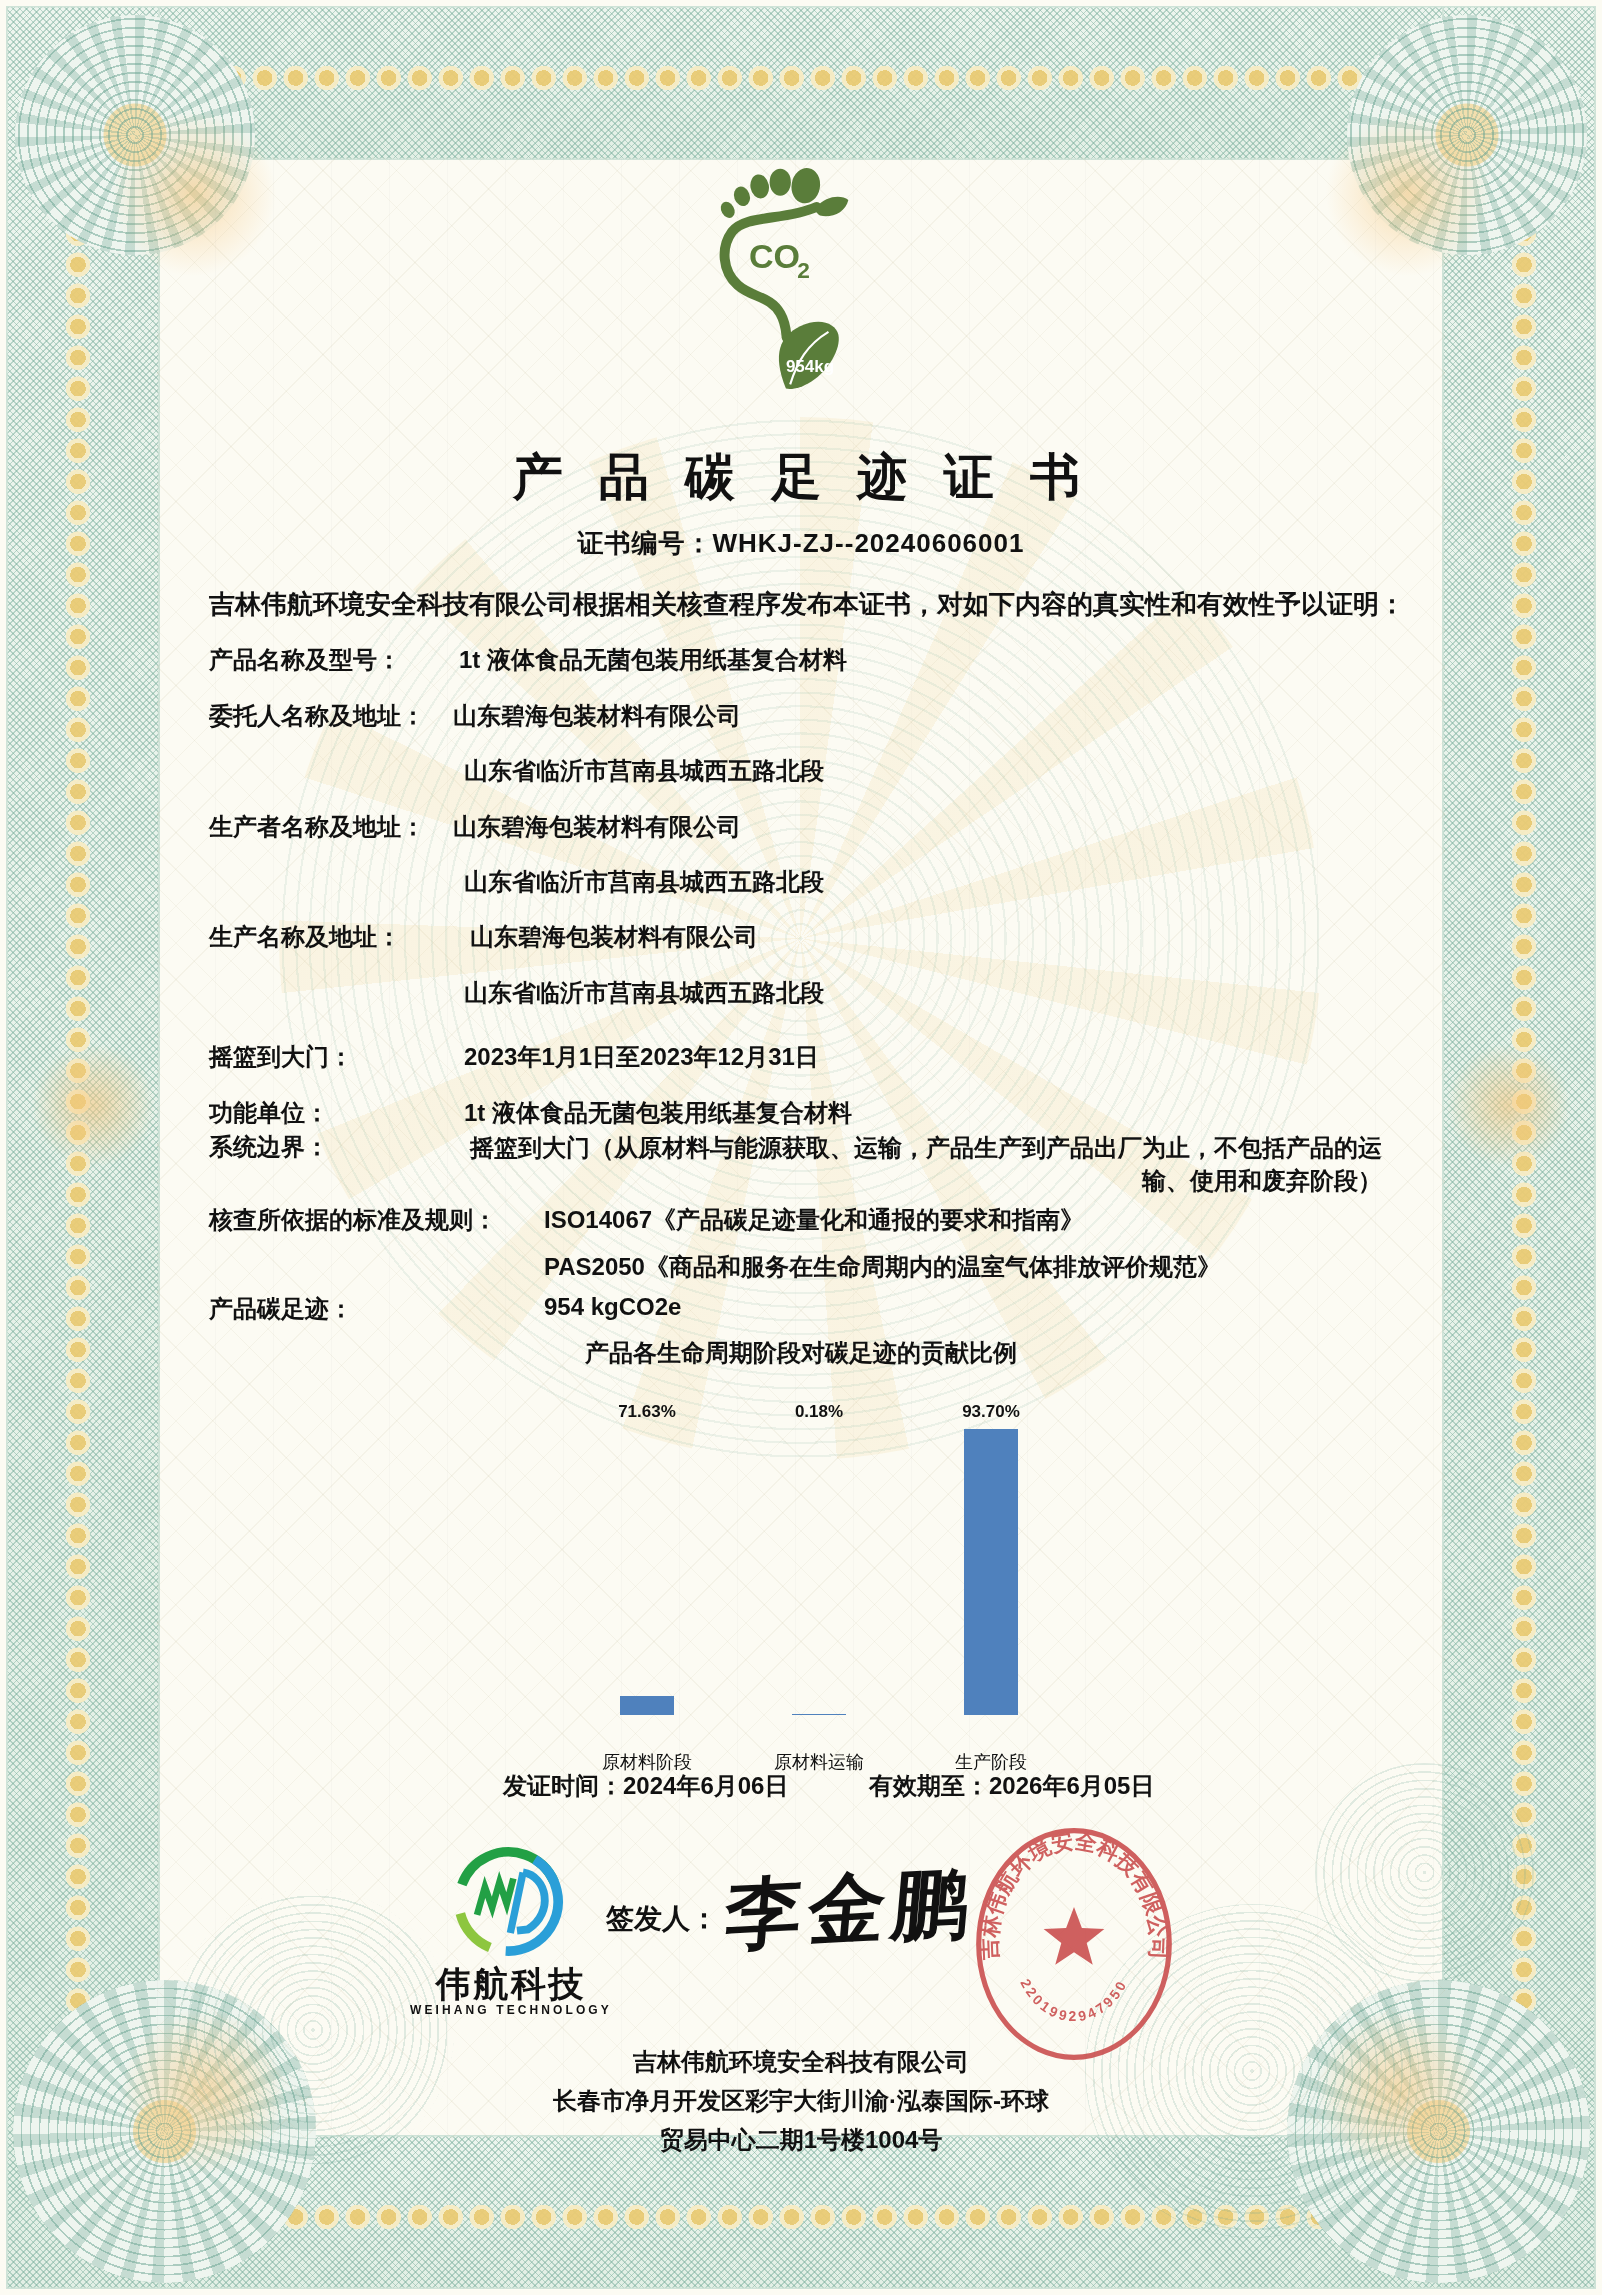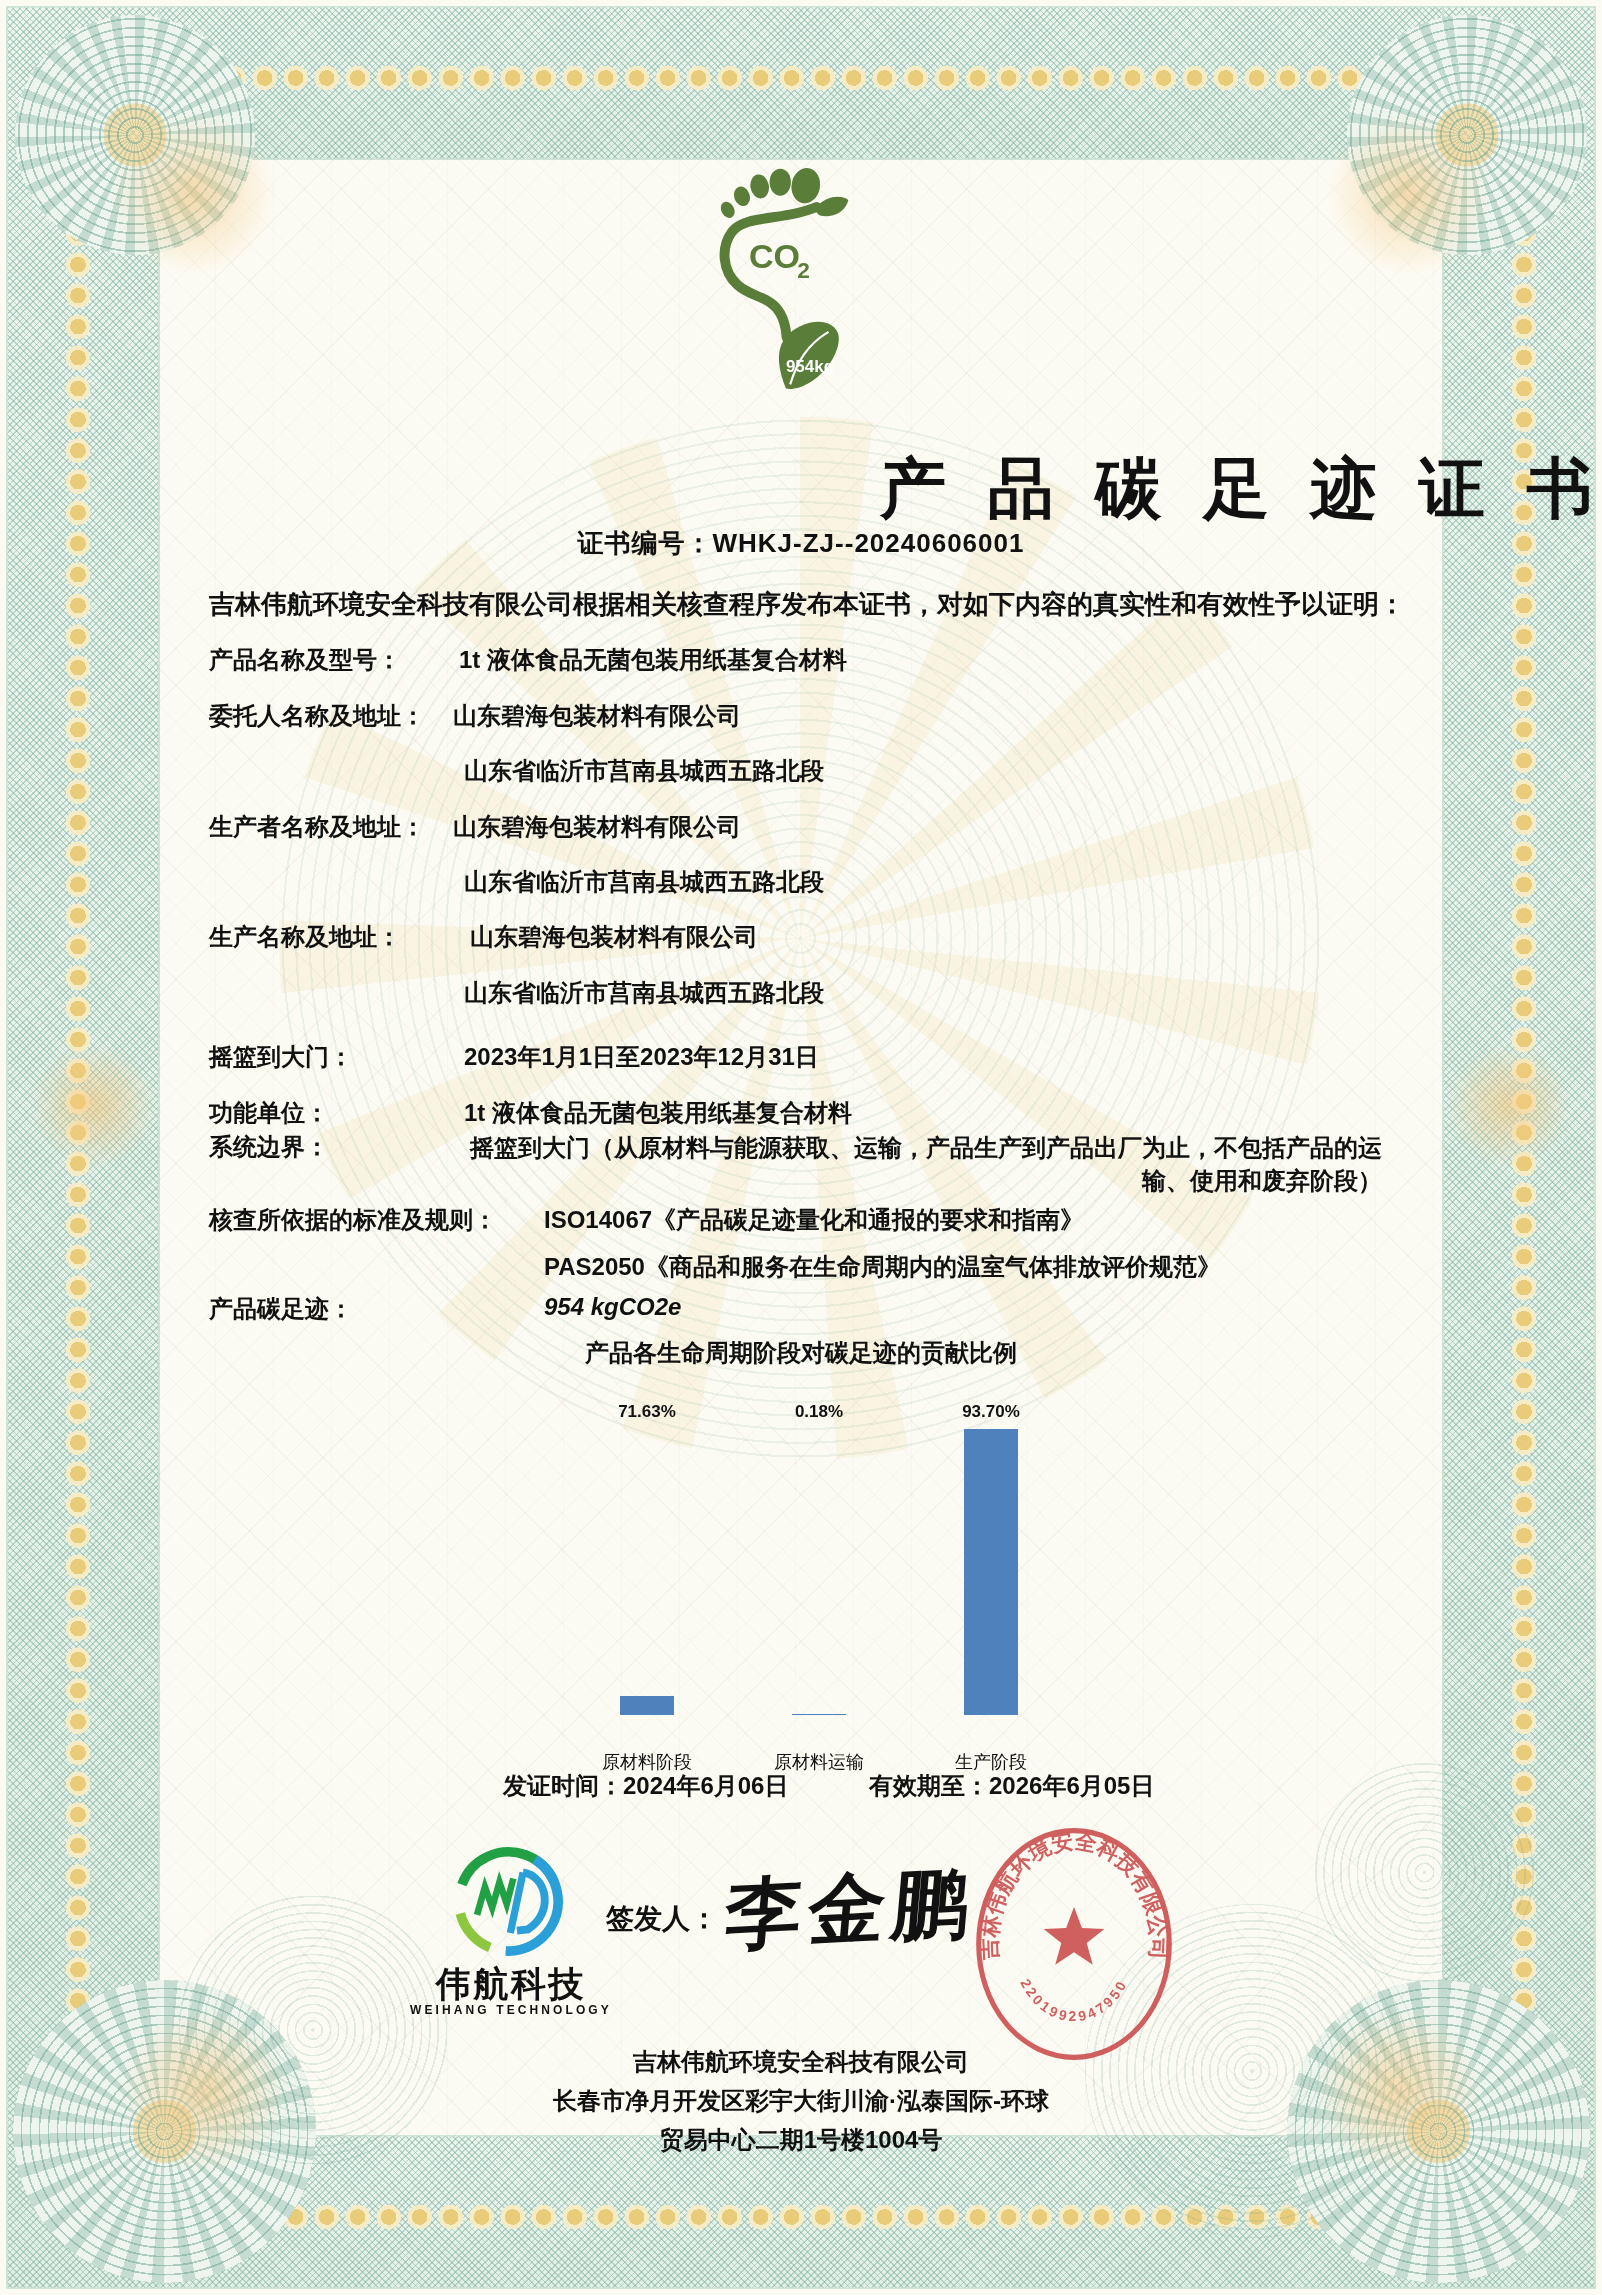--- a/index.html
+++ b/index.html
@@ -38,21 +38,21 @@
       background:
       repeating-radial-gradient(circle, rgba(125,175,155,.13) 0 2.1px, rgba(0,0,0,0) 2.1px 13.6px),
       repeating-conic-gradient(rgba(235,195,105,.12) 0 8deg, rgba(0,0,0,0) 8deg 24deg);
       filter:blur(0.5px);}
   .wm-sphere{position:absolute;border-radius:50%;
       background:repeating-radial-gradient(circle, rgba(110,165,148,.20) 0 1.6px, rgba(0,0,0,0) 1.6px 8.3px);}
   
   .abs{position:absolute;white-space:nowrap;}
   .center{left:0;width:1602px;text-align:center;}
   .lbl,.val{position:absolute;font-size:24px;font-weight:700;white-space:nowrap;text-align:right;}
-  .title{font-family:"DejaVu Serif","Liberation Serif",serif;font-size:66px;font-weight:700;letter-spacing:9.4px;text-align:right;}
+  .title{font-family:"DejaVu Serif","Liberation Serif",serif;font-size:50px;font-weight:700;letter-spacing:9.4px;}
   .certno{font-size:26px;font-weight:700;letter-spacing:1px;}
   .intro{font-size:26px;font-weight:700;}
   .wrapval{white-space:normal;line-height:33px;width:918px;}
   
   #chart-title{top:1337px;font-size:24px;font-weight:700;}
   #chart-cols{position:absolute;left:561px;top:1402px;width:516px;display:flex;}
   .chart-col{width:172px;display:flex;flex-direction:column;align-items:center;}
   .chart-stack{height:313px;display:flex;flex-direction:column;justify-content:space-between;align-items:center;}
   .chart-vlabel{font-size:17px;font-weight:700;}
   .chart-bar{width:54px;margin-top:7.3px;}
@@ -141,21 +141,21 @@
   <div class="val" style="left:464px;top:1097px;">1t 液体食品无菌包装用纸基复合材料</div>
 
   <div class="lbl" style="left:209px;top:1131px;">系统边界：</div>
   <div class="val wrapval" style="left:464px;top:1131px;">摇篮到大门（从原材料与能源获取、运输，产品生产到产品出厂为止，不包括产品的运输、使用和废弃阶段）</div>
 
   <div class="lbl" style="left:209px;top:1204px;">核查所依据的标准及规则：</div>
   <div class="val" style="left:544px;top:1204px;">ISO14067《产品碳足迹量化和通报的要求和指南》</div>
   <div class="val" style="left:544px;top:1251px;">PAS2050《商品和服务在生命周期内的温室气体排放评价规范》</div>
 
   <div class="lbl" style="left:209px;top:1293px;">产品碳足迹：</div>
-  <div class="val" style="left:544px;top:1293px;font-style:italic;">954 kgCO2e</div>
+  <div class="val" style="left:544px;top:1293px;">954 kgCO2e</div>
 
   <div class="abs center" id="chart-title">产品各生命周期阶段对碳足迹的贡献比例</div>
   <div id="chart-cols">
       <div class="chart-col">
         <div class="chart-stack">
           <div class="chart-vlabel">71.63%</div>
           <div class="chart-bar" style="height: 19px; background: rgb(79, 129, 189);"></div>
         </div>
         <div class="chart-clabel">原材料阶段</div>
       </div>

